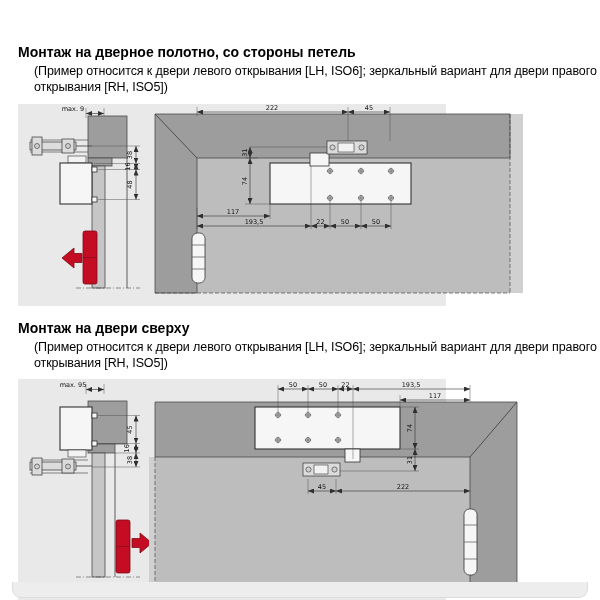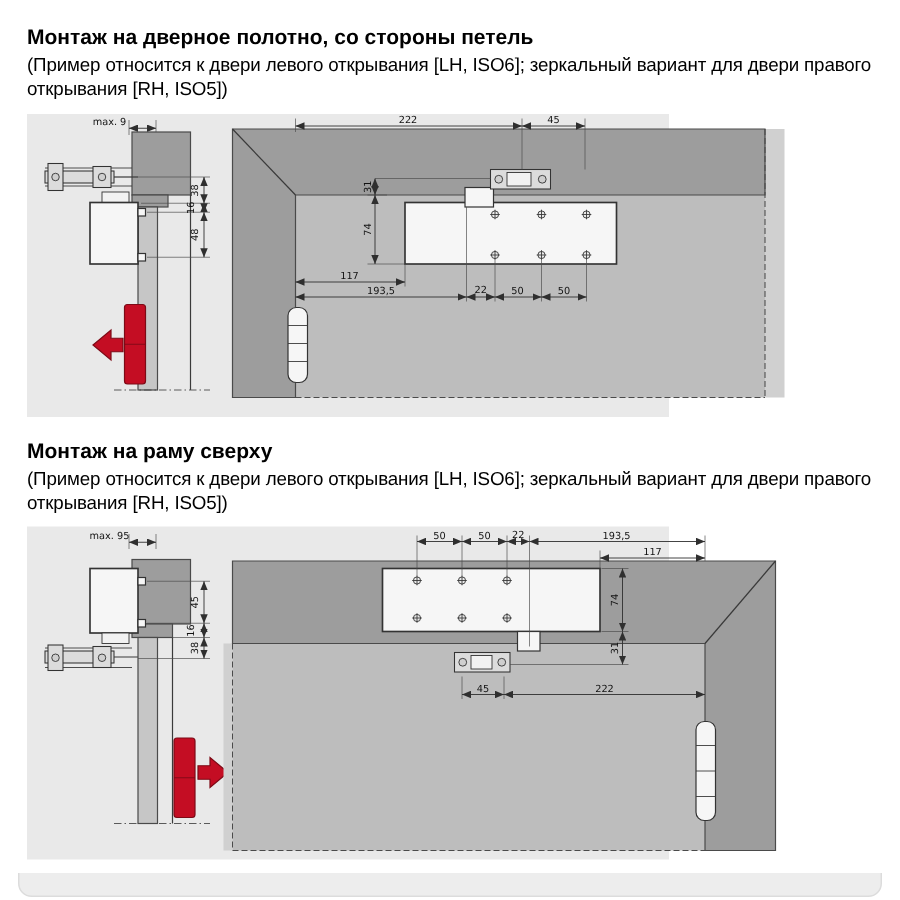--- a/index.html
+++ b/index.html
@@ -6,23 +6,23 @@
     --accent-red:#c40d23;
     --frame-gray:#9d9d9d;
     --door-gray:#bdbdbd;
     --panel-bg:#e9e9e9;
   }
   html,body{margin:0;padding:0;background:#ffffff;}
   body{
     width:600px;height:600px;overflow:hidden;position:relative;
     font-family:"Liberation Sans", sans-serif;color:#000;
   }
-  .page{padding:16px 0 0 18px;}
+  .page{padding:44px 0 0 18px;}
   .sec-title{font-size:14px;font-weight:bold;line-height:1.15;margin:0 0 3px 0;max-width:578px;}
-  .sec-desc{font-size:12.5px;line-height:1.3;margin:0 0 8px 0;max-width:582px;letter-spacing:-0.1px;}
+  .sec-desc{font-size:12.5px;line-height:1.3;margin:0 0 8px 16px;max-width:582px;letter-spacing:-0.1px;}
   .sec-title.second{margin-top:14px;}
   .panel{width:428px;background:var(--panel-bg);position:relative;}
   .panel svg{display:block;}
 
   
   .dk{fill:var(--frame-gray);stroke:#4a4a4a;stroke-width:.8;}
   .dr{fill:var(--door-gray);}
   .strip{fill:#d0d0d0;}
   .doorside{fill:#c6c6c6;stroke:#4a4a4a;stroke-width:.8;}
   .wb{fill:#f6f6f6;stroke:#333;stroke-width:1.1;}
@@ -205,21 +205,21 @@
       <g>
         <rect class="wb2" x="174" y="129" width="13" height="50" rx="5.5"></rect>
         <line class="thin" x1="174" y1="141" x2="187" y2="141"></line>
         <line class="thin" x1="174" y1="153" x2="187" y2="153"></line>
         <line class="thin" x1="174" y1="165" x2="187" y2="165"></line>
       </g>
     </g>
   </svg>
   </div>
 
-  <div class="sec-title second">Монтаж на раму сверху</div>
+  <div class="sec-title second">Монтаж на двери сверху</div>
   <div class="sec-desc">(Пример относится к двери левого открывания [LH, ISO6]; зеркальный вариант для двери правого открывания [RH, ISO5])</div>
 
   <div class="panel p2">
   <svg width="540" height="222" viewBox="0 0 540 222">
     <defs>
       <marker id="a2" viewBox="0 0 6 5" markerWidth="6" markerHeight="5" refX="6" refY="2.5" orient="auto-start-reverse" markerUnits="userSpaceOnUse">
         <path d="M0,0 L6,2.5 L0,5 z" fill="#2f2f2f"></path>
       </marker>
     </defs>
 

